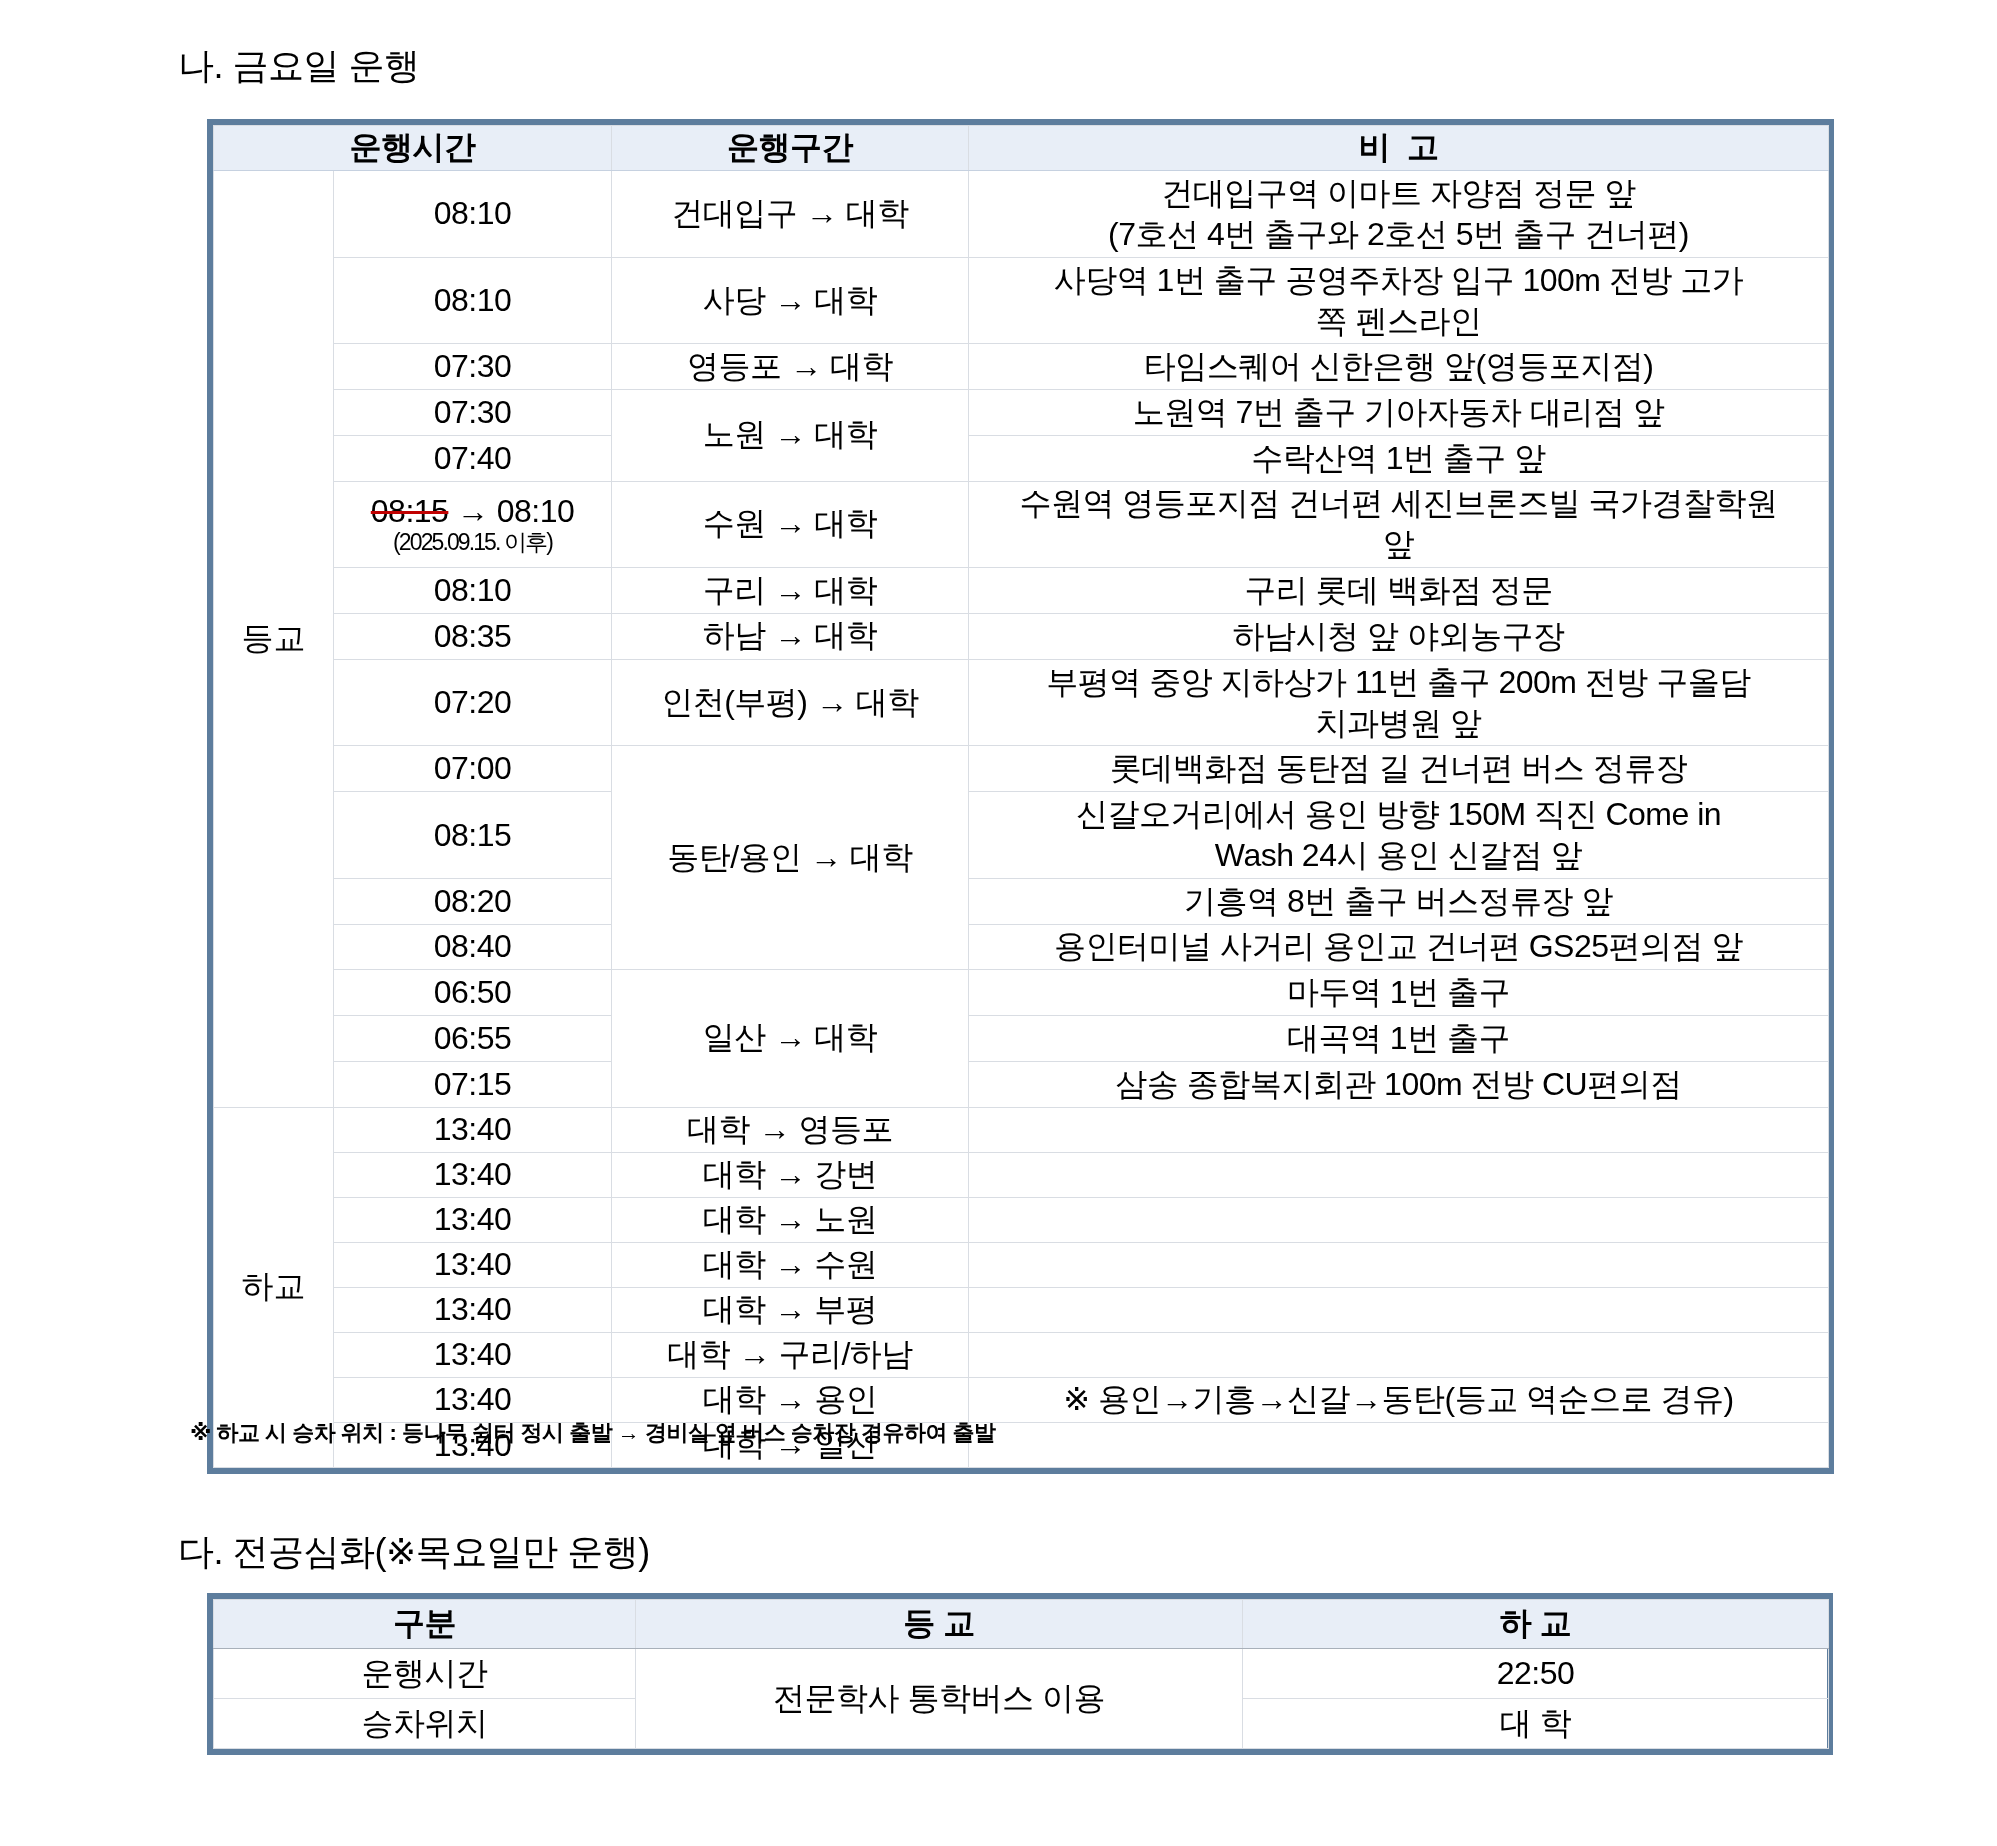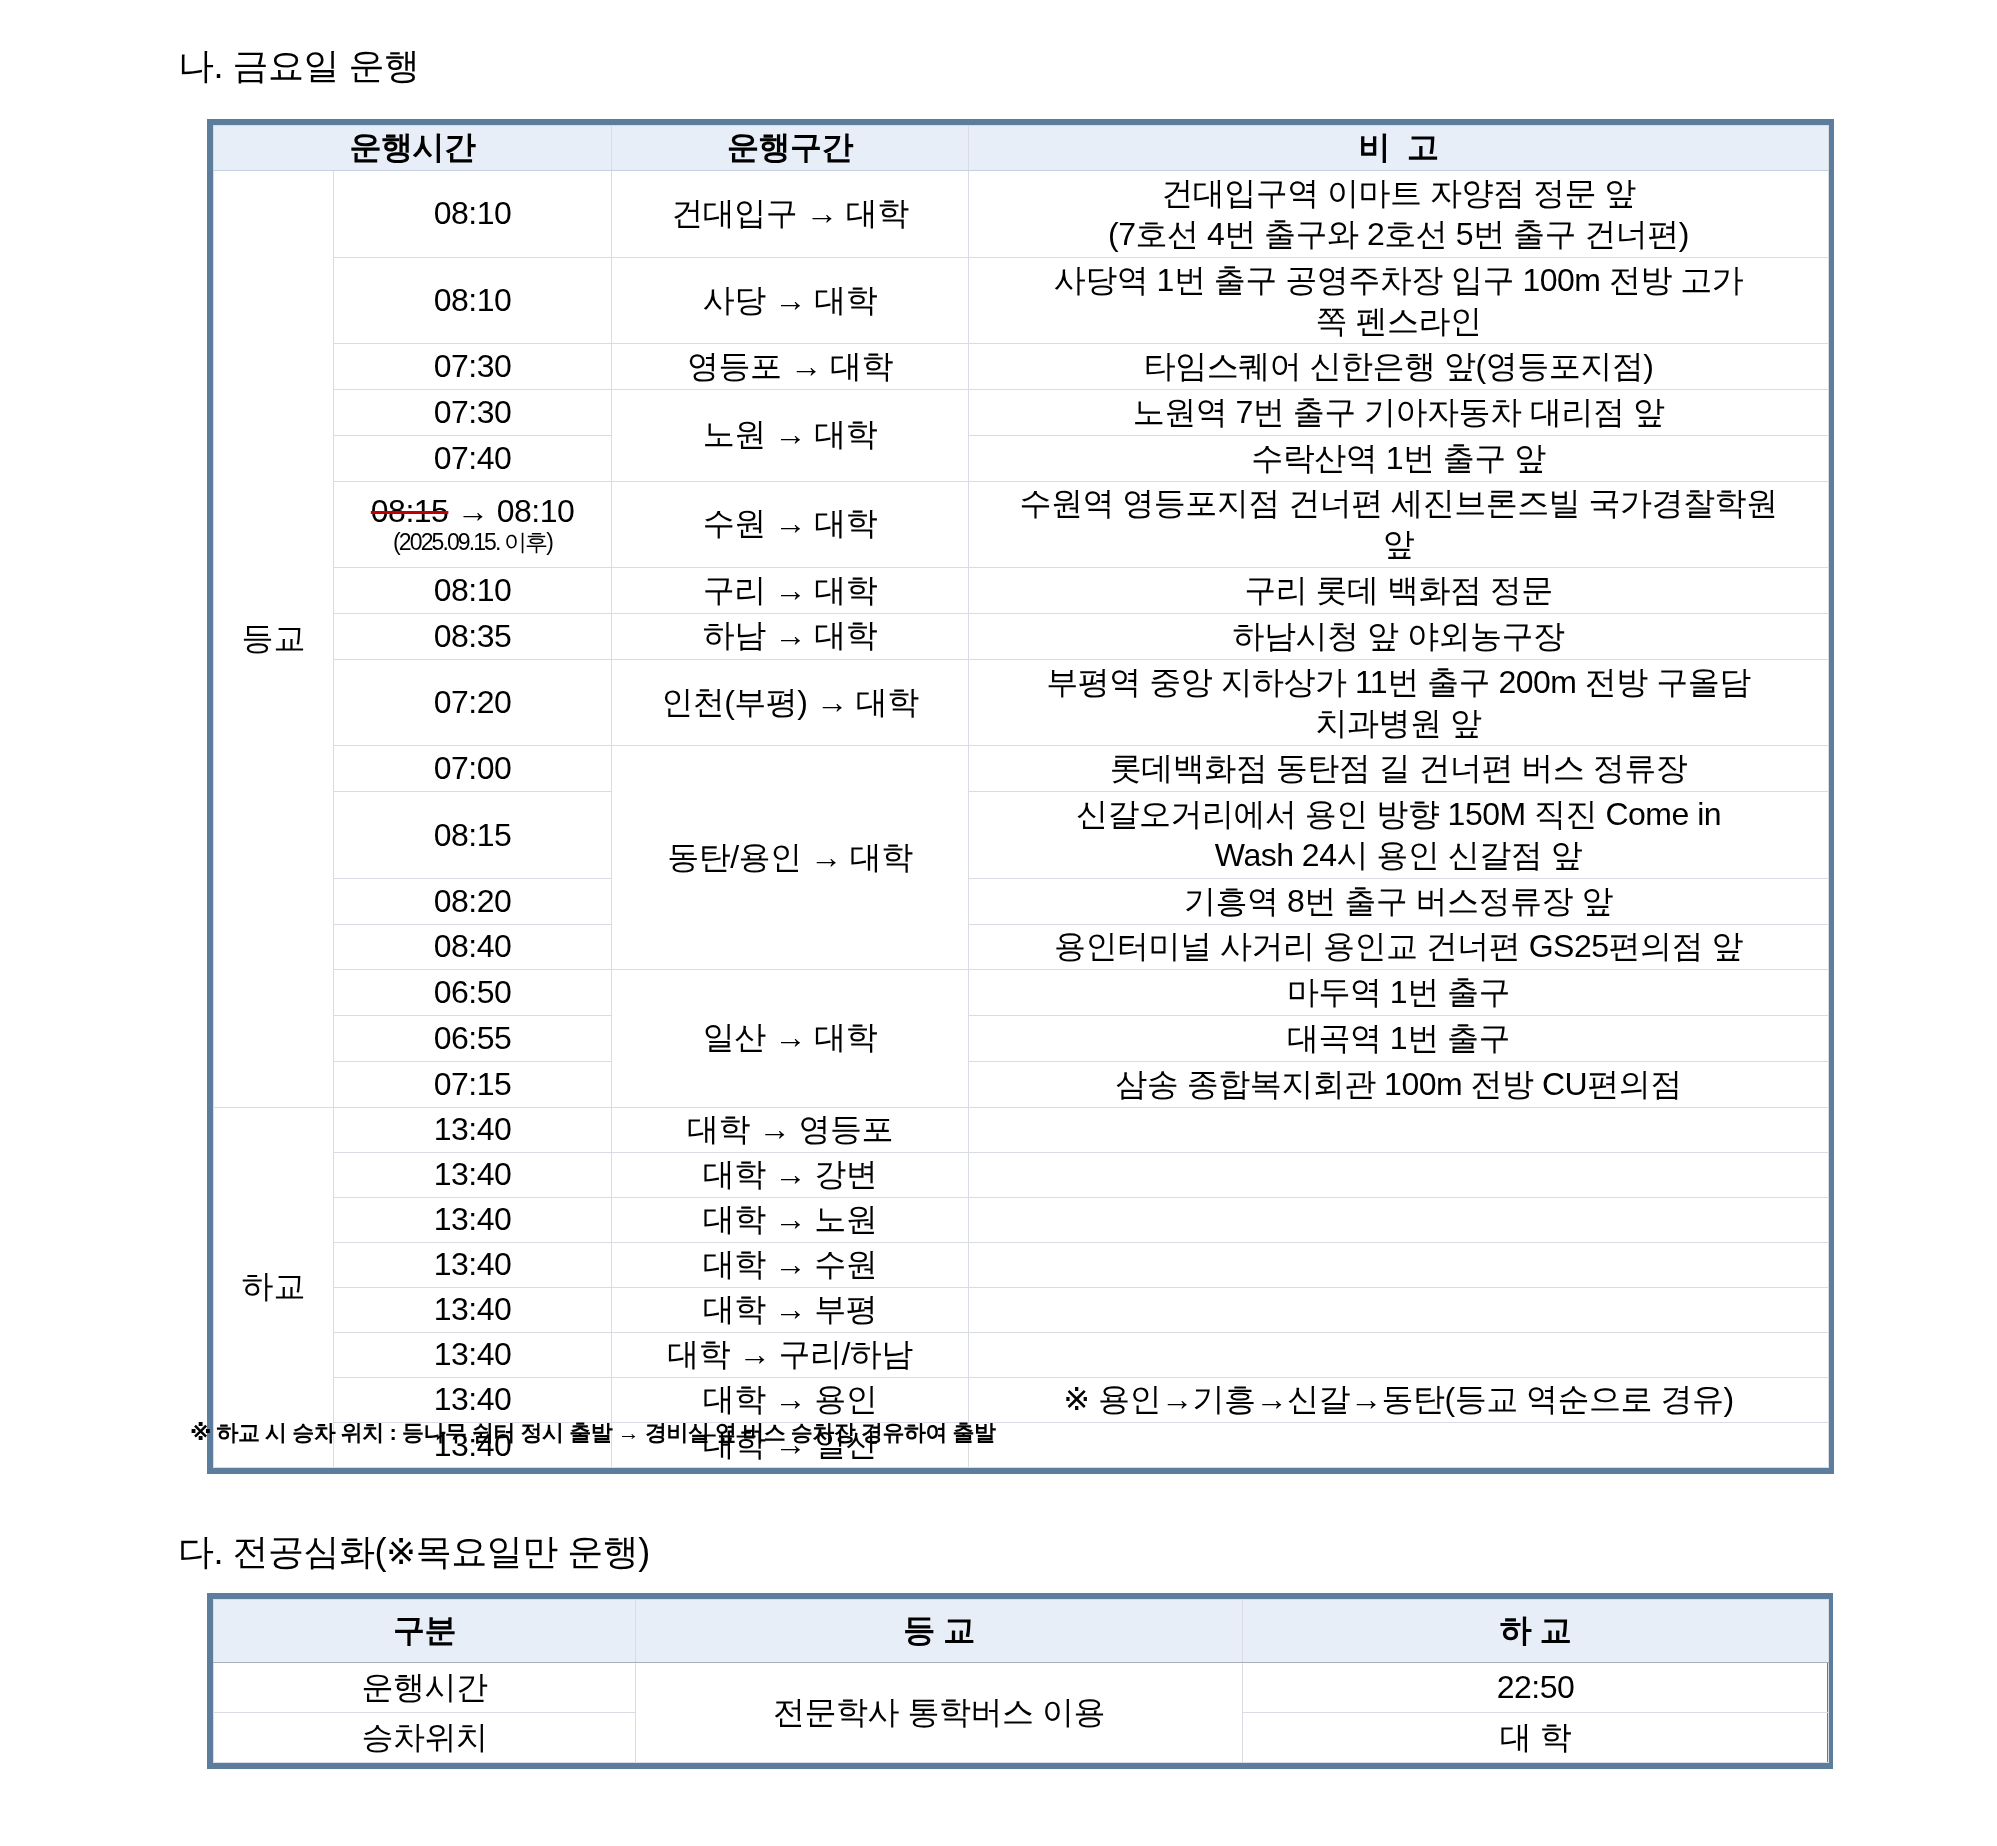--- a/index.html
+++ b/index.html
@@ -25,21 +25,21 @@
   #t1 thead tr { height:45px; }
   #t1 tbody tr { height:43px; }
   #t1 tbody tr.h2 { height:85px; }
   #t1 tr.section-start td { border-top:1.9px solid var(--line_mid,#a8b0ba); }
   td.remark { text-align:center; padding:1.9px 13.2px; white-space:pre-line; line-height:1.28; }
   td.group { letter-spacing:0; }
   .suwon-line1 { line-height:1.15; white-space:nowrap; }
   .strike { text-decoration:line-through; text-decoration-color:var(--strike_red,#c00000); text-decoration-thickness:2.8px; }
   .date-note { font-size:23px; letter-spacing:-1.9px; line-height:1.1; white-space:nowrap; }
 
-  #t2 thead tr { height:63px; }
+  #t2 thead tr { height:49px; }
   #t2 tbody tr { height:50px; }
   #t2 thead th { border-bottom:1.9px solid var(--line_mid,#a8b0ba); }
 </style>
 </head>
 <body>
 
 <div class="sec-title" id="title-b">나. 금요일 운행</div>
 
 <div class="tbl-wrap" id="t1-wrap">
 <table id="t1">

